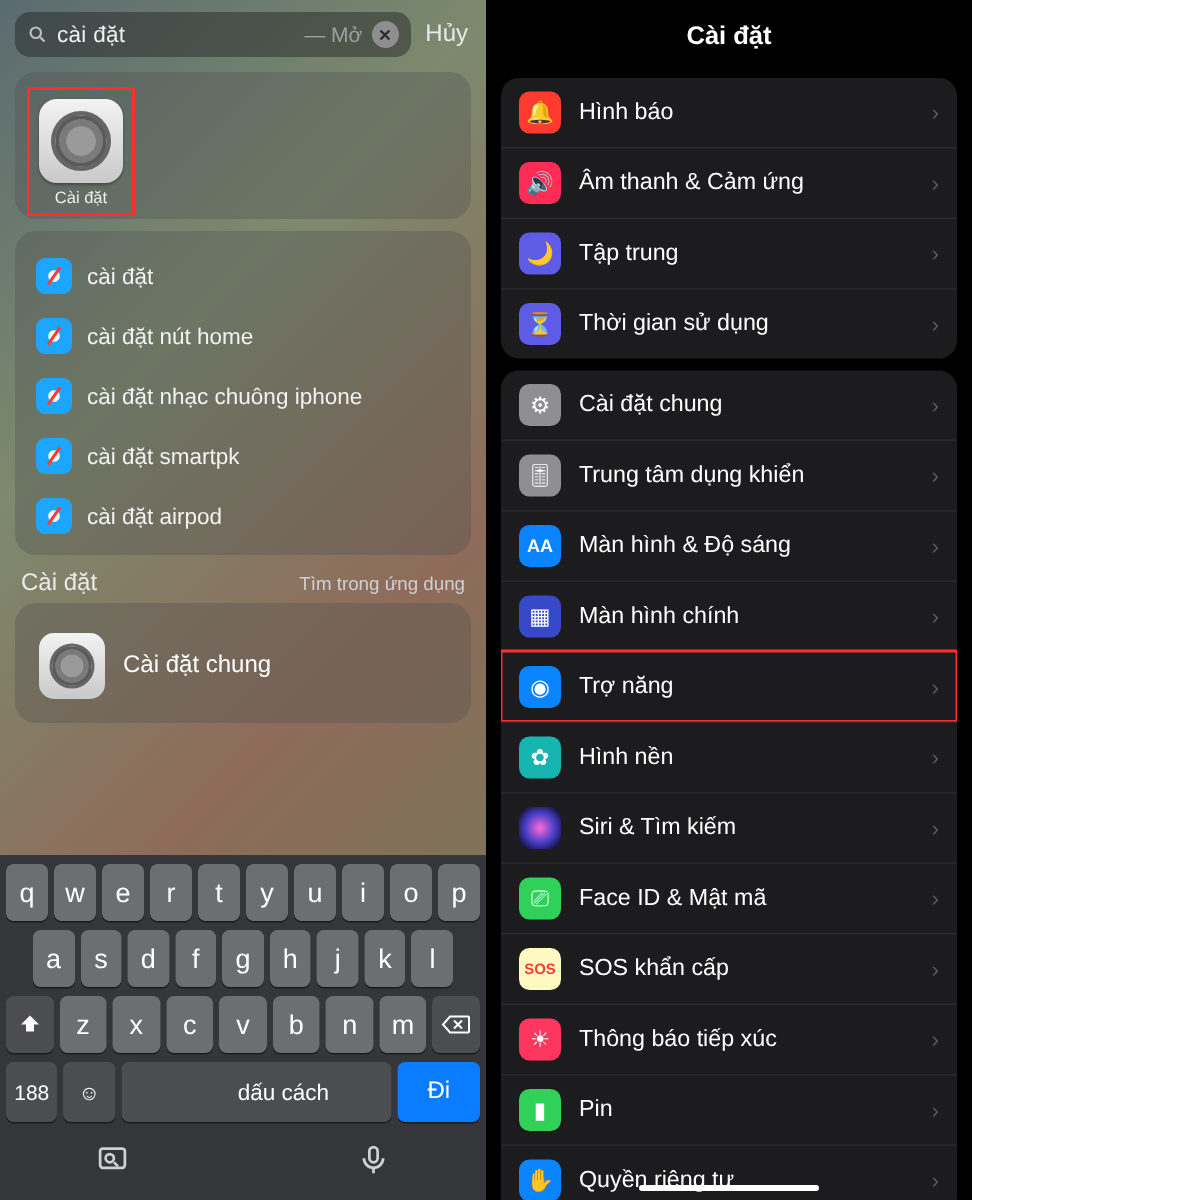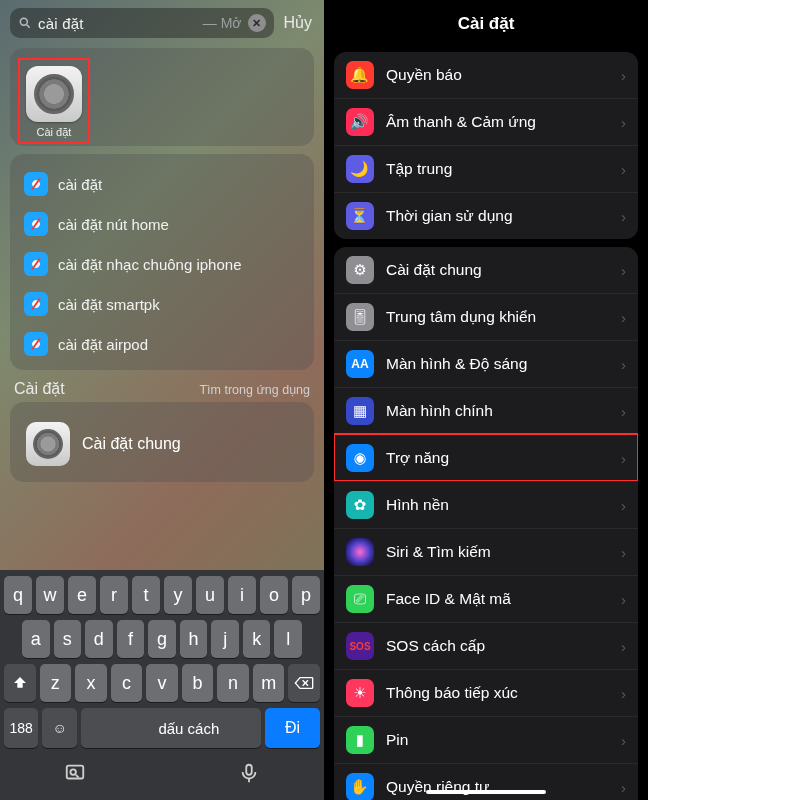--- a/index.html
+++ b/index.html
@@ -265,21 +265,21 @@
         </svg>
     </div>
   </div>
 </div>
 
 <div class="pane right">
   <div class="r-title">Cài đặt</div>
   <div class="group" id="group1">
       <div class="row">
         <div class="ric" style="background:#ff3b30">🔔</div>
-        <span class="lbl">Quyền báo</span>
+        <span class="lbl">Hình báo</span>
         <span class="chev">›</span>
       </div>
       <div class="row">
         <div class="ric" style="background:#ff2d55">🔊</div>
         <span class="lbl">Âm thanh &amp; Cảm ứng</span>
         <span class="chev">›</span>
       </div>
       <div class="row">
         <div class="ric" style="background:#5e5ce6">🌙</div>
         <span class="lbl">Tập trung</span>
@@ -326,22 +326,22 @@
         <div class="ric" style="background:radial-gradient(circle,#ff6bd5,#4a3ec9,#000)"></div>
         <span class="lbl">Siri &amp; Tìm kiếm</span>
         <span class="chev">›</span>
       </div>
       <div class="row">
         <div class="ric" style="background:#30d158">⎚</div>
         <span class="lbl">Face ID &amp; Mật mã</span>
         <span class="chev">›</span>
       </div>
       <div class="row">
-        <div class="ric" style="background:#4c1d95;color:#ff3b30;font-size:10px;font-weight:700">SOS</div>
-        <span class="lbl">SOS cách cấp</span>
+        <div class="ric" style="background:#fef9c3;color:#ff3b30;font-size:10px;font-weight:700">SOS</div>
+        <span class="lbl">SOS khẩn cấp</span>
         <span class="chev">›</span>
       </div>
       <div class="row">
         <div class="ric" style="background:#ff375f">☀</div>
         <span class="lbl">Thông báo tiếp xúc</span>
         <span class="chev">›</span>
       </div>
       <div class="row">
         <div class="ric" style="background:#30d158">▮</div>
         <span class="lbl">Pin</span>

